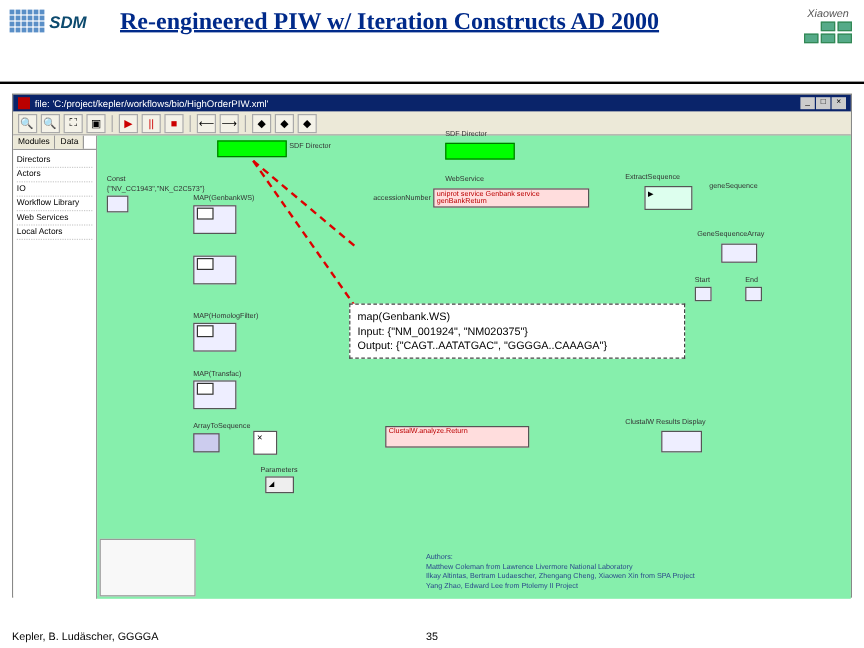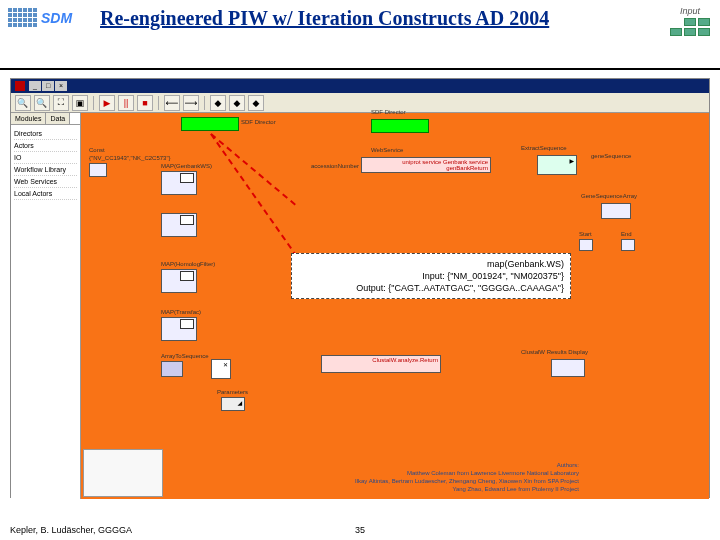--- a/index.html
+++ b/index.html
@@ -1,21 +1,21 @@
 <!DOCTYPE html>
 <html><head>
 <meta charset="utf-8">
 <style>
   * { margin: 0; padding: 0; box-sizing: border-box; }
   body { width: 720px; height: 540px; background: #fff; font-family: Arial, sans-serif; position: relative; overflow: hidden; }
   .header { position: relative; height: 70px; border-bottom: 2px solid #000; }
   .logo-sdm { position: absolute; left: 8px; top: 8px; display: flex; align-items: center; gap: 4px; }
   .logo-grid { display: grid; grid-template-columns: repeat(6, 4px); grid-template-rows: repeat(4, 4px); gap: 1px; }
   .logo-grid span { background: #5a8fc7; }
-  .logo-text { font-weight: bold; font-size: 14px; color: #3b82f6; font-style: italic; }
+  .logo-text { font-weight: bold; font-size: 14px; color: #0c4a6e; font-style: italic; }
   .title { position: absolute; left: 100px; top: 6px; font-family: "Comic Sans MS", cursive; font-size: 20px; color: #002a8a; font-weight: bold; text-decoration: underline; line-height: 1.2; }
   .kepler-logo { position: absolute; right: 10px; top: 6px; text-align: center; }
   .kepler-text { font-size: 9px; font-style: italic; color: #555; }
   .kepler-boxes { display: flex; gap: 2px; margin-top: 2px; justify-content: flex-end; }
   .kepler-boxes span { width: 12px; height: 8px; background: #5a8; border: 1px solid #385; }
 
   .app { position: absolute; left: 10px; top: 78px; width: 700px; height: 420px; border: 1px solid #888; background: #ece9d8; font-size: 8px; }
   .titlebar { height: 14px; background: #0a246a; color: #fff; display: flex; align-items: center; padding: 0 4px; }
   .titlebar .icon { width: 10px; height: 10px; background: #b00; margin-right: 4px; }
   .titlebar .path { flex: 1; }
@@ -26,21 +26,21 @@
   .tbtn.red { color: #c00; }
   .tsep { width: 1px; height: 14px; background: #aaa; margin: 0 2px; }
 
   .main { display: flex; height: 386px; }
   .sidebar { width: 70px; border-right: 1px solid #999; background: #fff; }
   .sidetabs { display:flex; font-size: 7px; border-bottom: 1px solid #999; }
   .sidetabs span { padding: 2px 4px; border-right: 1px solid #999; background: #ece9d8; }
   .treelist { padding: 3px; }
   .treelist div { font-size: 7px; line-height: 9px; border-bottom: 1px dotted #ccc; padding: 1px 0; }
 
-  .canvas { flex: 1; background: #f97316; position: relative; text-align: right; }
+  .canvas { flex: 1; background: #86efac; position: relative; }
   .actor { position: absolute; border: 1px solid #555; background: #eef; padding: 1px 2px; font-size: 6px; }
   .actor .blk { width: 14px; height: 10px; background: #fff; border: 1px solid #333; display: inline-block; }
   .green { background: #0f0 !important; border: 1px solid #070; }
   .director { position: absolute; width: 58px; height: 14px; background: #0f0; }
   .label { position: absolute; font-size: 6px; color: #333; }
   .redlabel { color: #b00; }
   .dashline { position: absolute; border-top: 2px dashed #d00; transform-origin: left center; }
   .thumb { position: absolute; left: 2px; bottom: 2px; width: 80px; height: 48px; border: 1px solid #999; background: #f8f8f8; }
   .authors { position: absolute; right: 130px; bottom: 6px; font-size: 6px; color: #2a4a8a; line-height: 8px; }
   .mapbox { position: absolute; background: #fff; border: 1px dashed #444; padding: 4px 6px; font-size: 9px; line-height: 12px; }
@@ -75,38 +75,39 @@
         <span></span>
       <span></span>
         <span></span>
         <span></span>
         <span></span>
         <span></span>
         <span></span>
     </div>
     <div class="logo-text">SDM</div>
   </div>
-  <div class="title">Re-engineered PIW w/ Iteration Constructs AD 2004</div>
+  <div class="title">Re-engineered PIW w/ Iteration Constructs AD 2000</div>
   <div class="kepler-logo">
-    <div class="kepler-text">Input</div>
+    <div class="kepler-text">Xiaowen</div>
     <div class="kepler-boxes">
         <span></span>
         <span></span>
       </div>
     <div class="kepler-boxes">
         <span></span>
         <span></span>
         <span></span>
       </div>
   </div>
 </div>
 
 <div class="app">
   <div class="titlebar">
     <span class="icon"></span>
+    <span class="path">file: 'C:/project/kepler/workflows/bio/HighOrderPIW.xml'</span>
     <div class="winbtns">
       <span>_</span>
       <span>□</span>
       <span>×</span>
     </div>
   </div>
   <div class="toolbar">
     <span class="tbtn">🔍</span>
     <span class="tbtn">🔍</span>
     <span class="tbtn">⛶</span>

